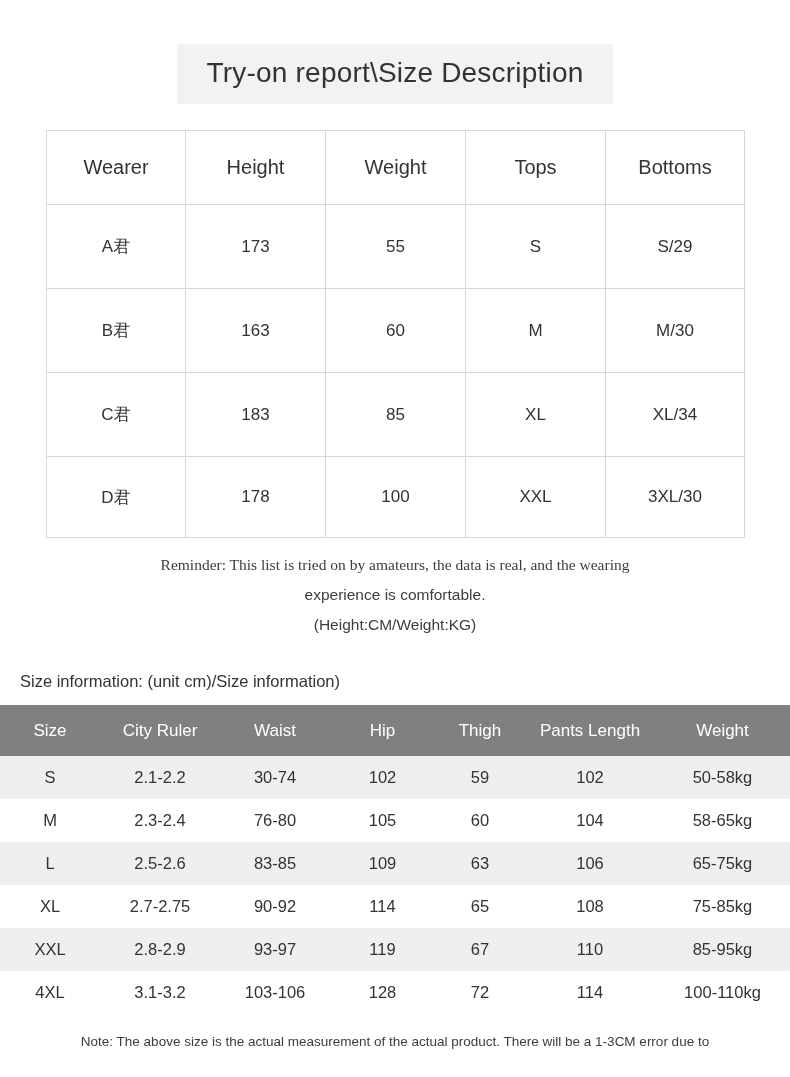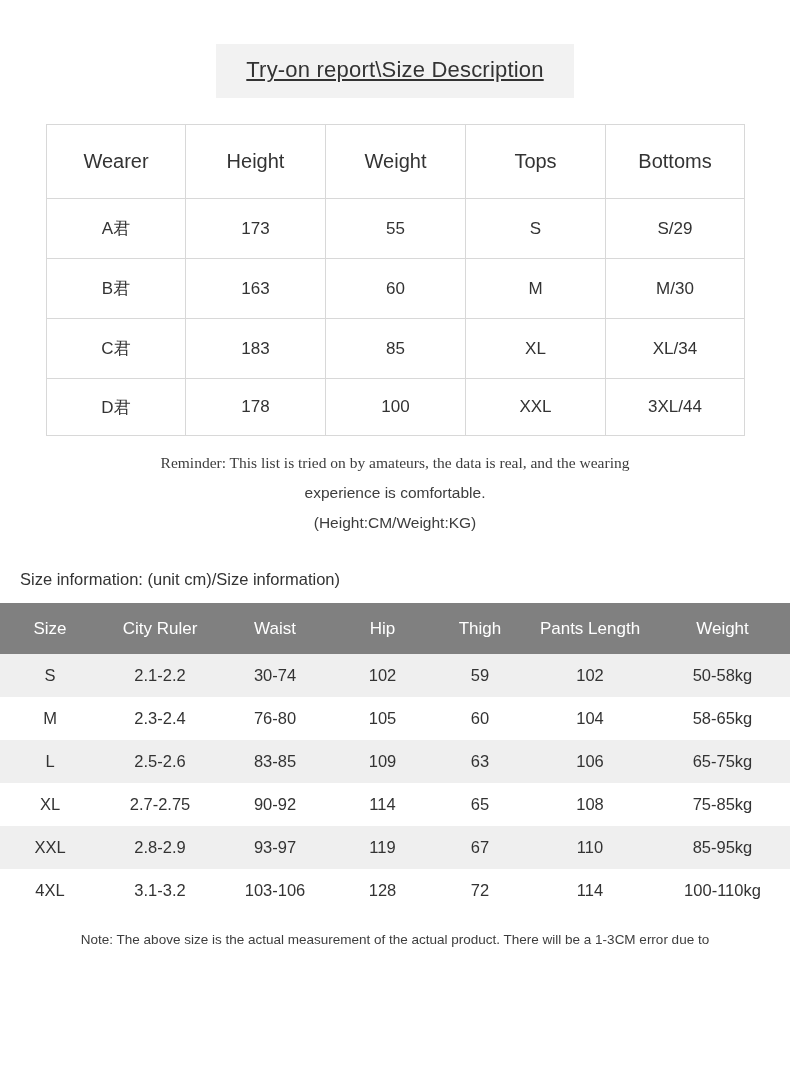--- a/index.html
+++ b/index.html
@@ -18,26 +18,25 @@
 
   
   .title-wrap {
     margin-top: 44px;
     display: flex;
     justify-content: center;
   }
   .title-banner {
     background: #f2f2f2;
     color: #333333;
-    font-size: 22px;
+    font-size: 28px;
     line-height: 1;
     padding: 15px 30px 17px 30px;
     letter-spacing: 0.2px;
     white-space: nowrap;
-    text-decoration: underline;
   }
 
   
   .tryon-wrap {
     margin: 26px 46px 0 46px;
   }
   table.tryon {
     width: 698px;
     border-collapse: collapse;
     table-layout: fixed;
@@ -49,21 +48,21 @@
     color: #333333;
   }
   table.tryon th {
     font-size: 20px;
     height: 59px;
     padding: 7px;
   }
   table.tryon td {
     font-size: 17px;
     height: 59px;
-    padding: 0;
+    padding: 12px;
   }
   table.tryon tr:last-child td {
     height: 56px;
   }
   table.tryon col.c0 { width: 139px; }
   table.tryon col.c1 { width: 140px; }
   table.tryon col.c2 { width: 140px; }
   table.tryon col.c3 { width: 140px; }
   table.tryon col.c4 { width: 139px; }
 
@@ -177,21 +176,21 @@
         <td>183</td>
         <td>85</td>
         <td>XL</td>
         <td>XL/34</td>
       </tr>
       <tr>
         <td>D君</td>
         <td>178</td>
         <td>100</td>
         <td>XXL</td>
-        <td>3XL/44</td>
+        <td>3XL/30</td>
       </tr>
     </tbody>
   </table>
 </div>
 
 <div class="reminder">
   <span class="ln1">Reminder: This list is tried on by amateurs, the data is real, and the wearing</span>
   <span class="ln2">experience is comfortable.</span>
   <span class="ln3">(Height:CM/Weight:KG)</span>
 </div>

